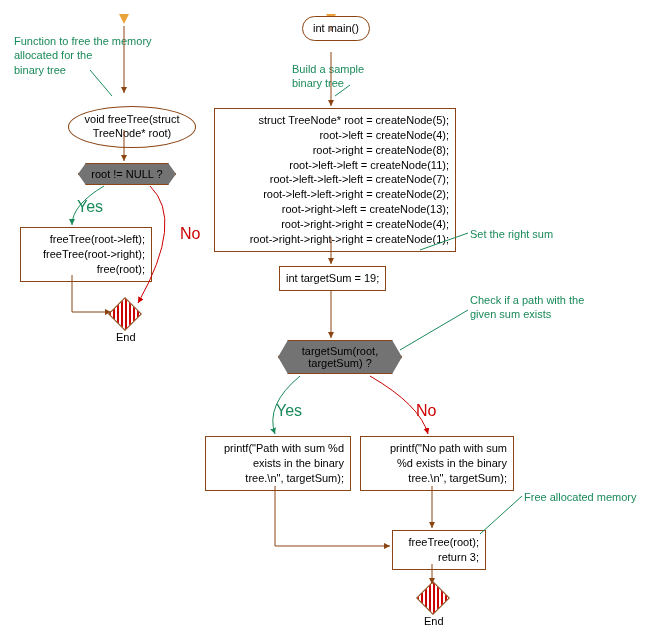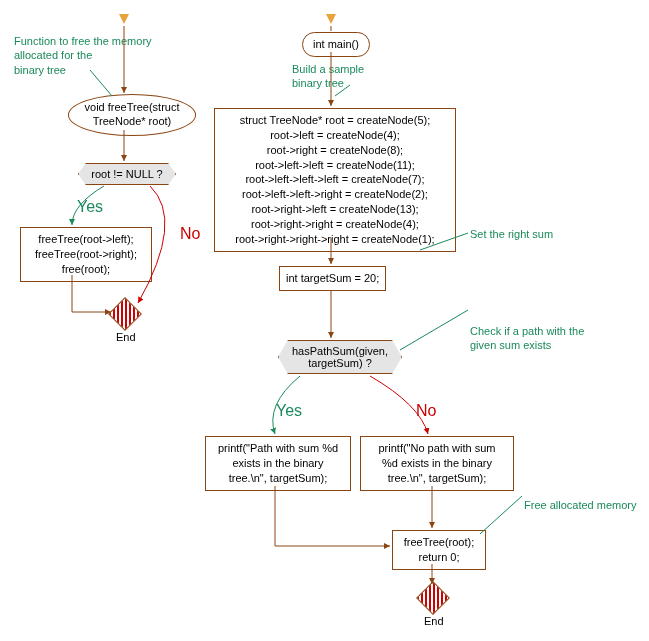--- a/index.html
+++ b/index.html
@@ -10,43 +10,44 @@
     background: #fff;
     width: 649px;
     height: 641px;
     position: relative;
   }
   .node-box {
     position: absolute;
     border: 1px solid #8B4513;
     background: #fff;
     padding: 4px 6px;
-    text-align: center;
+    text-align: right;
     line-height: 1.35;
   }
   .node-box.center { text-align: center; }
   .rounded { border-radius: 14px; padding: 4px 10px; }
   .ellipse {
     border-radius: 50%;
     padding: 6px 10px;
     text-align: center;
+    margin-top: 12px;
   }
   .diamond {
     position: absolute;
     width: 22px;
     height: 22px;
     transform: rotate(45deg);
     border: 1px solid #8B4513;
     background: #fff;
   }
   .diamond.end { background: repeating-linear-gradient(45deg,#c00,#c00 2px,#fff 2px,#fff 4px); }
   .hex {
     position: absolute;
     border: 1px solid #8B4513;
-    background: #e5e5e5;
+    background: #737373;
     padding: 4px 8px;
     text-align: center;
     clip-path: polygon(8% 0, 92% 0, 100% 50%, 92% 100%, 8% 100%, 0 50%);
   }
   .annot {
     position: absolute;
     color: #1a8a5a;
     font-size: 11px;
     line-height: 1.3;
   }
@@ -82,56 +83,56 @@
 <div class="edge-label red" style="left:160px; top:225px;">No</div>
 
 <div class="node-box" style="left:20px; top:227px; width:118px; white-space:pre;">freeTree(root-&gt;left);
 freeTree(root-&gt;right);
 free(root);</div>
 
 <div class="diamond end" style="left:113px; top:302px;"></div>
 <div class="annot" style="left:116px; top:330px; color:#000;">End</div>
 
 <div class="arrow-start" style="left:326px; top:14px;"></div>
-<div class="node-box rounded center" style="left:302px; top:32px;">int main()</div>
+<div class="node-box rounded center" style="left:302px; top:16px;">int main()</div>
 
 <div class="annot" style="left:292px; top:62px; white-space:pre;">Build a sample
 binary tree</div>
 
 <div class="node-box" style="left:214px; top:108px; width:228px; white-space:pre;">struct TreeNode* root = createNode(5);
 root-&gt;left = createNode(4);
 root-&gt;right = createNode(8);
 root-&gt;left-&gt;left = createNode(11);
 root-&gt;left-&gt;left-&gt;left = createNode(7);
 root-&gt;left-&gt;left-&gt;right = createNode(2);
 root-&gt;right-&gt;left = createNode(13);
 root-&gt;right-&gt;right = createNode(4);
 root-&gt;right-&gt;right-&gt;right = createNode(1);</div>
 
 <div class="annot" style="left:470px; top:227px;">Set the right sum</div>
-<div class="node-box center" style="left:279px; top:266px;">int targetSum = 20;</div>
+<div class="node-box center" style="left:279px; top:266px;">int targetSum = 19;</div>
 
-<div class="annot" style="left:470px; top:293px; white-space:pre;margin-top:31px;">Check if a path with the
+<div class="annot" style="left:470px; top:293px; white-space:pre;">Check if a path with the
 given sum exists</div>
-<div class="hex" style="left:278px; top:340px; width:106px; white-space:pre;">hasPathSum(given,
+<div class="hex" style="left:278px; top:340px; width:106px; white-space:pre;">targetSum(root,
 targetSum) ?</div>
 
 <div class="edge-label green" style="left:276px; top:402px;">Yes</div>
 <div class="edge-label red" style="left:396px; top:402px;">No</div>
 
 <div class="node-box" style="left:205px; top:436px; width:132px; white-space:pre;">printf("Path with sum %d
 exists in the binary
 tree.\n", targetSum);</div>
 <div class="node-box" style="left:360px; top:436px; width:140px; white-space:pre;">printf("No path with sum
 %d exists in the binary
 tree.\n", targetSum);</div>
 
-<div class="annot" style="left:524px; top:490px;margin-top:8px;">Free allocated memory</div>
+<div class="annot" style="left:524px; top:490px;">Free allocated memory</div>
 <div class="node-box" style="left:392px; top:530px; width:80px; white-space:pre;">freeTree(root);
-return 0;</div>
+return 3;</div>
 
 <div class="diamond end" style="left:421px; top:586px;"></div>
 <div class="annot" style="left:424px; top:614px; color:#000;">End</div>
 
 <svg class="lines" width="649" height="641">
   <defs>
     <marker id="arr" markerWidth="8" markerHeight="8" refX="6" refY="3" orient="auto">
       <path d="M0,0 L6,3 L0,6 Z" fill="#8B4513"></path>
     </marker>
     <marker id="arrG" markerWidth="8" markerHeight="8" refX="6" refY="3" orient="auto">

